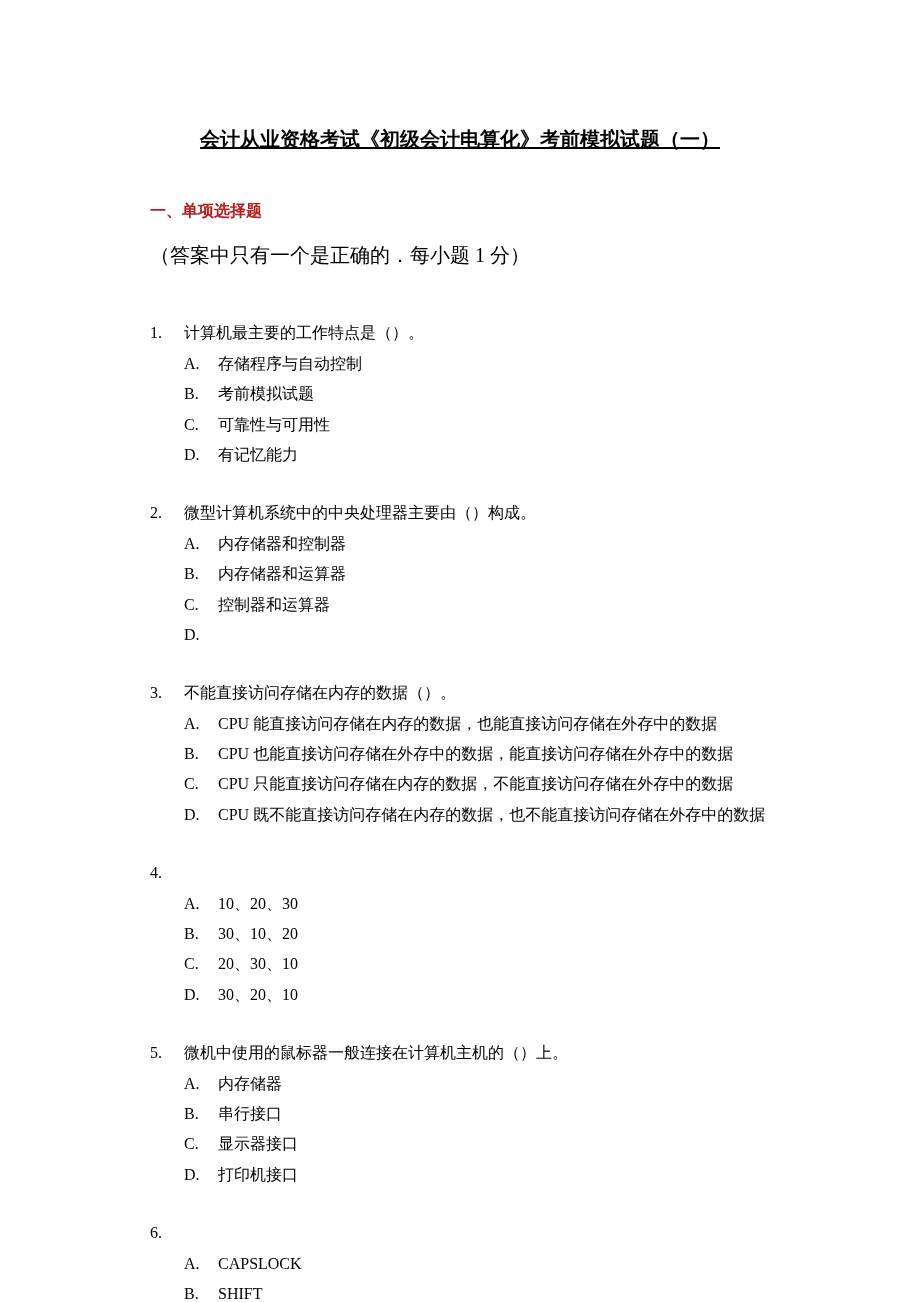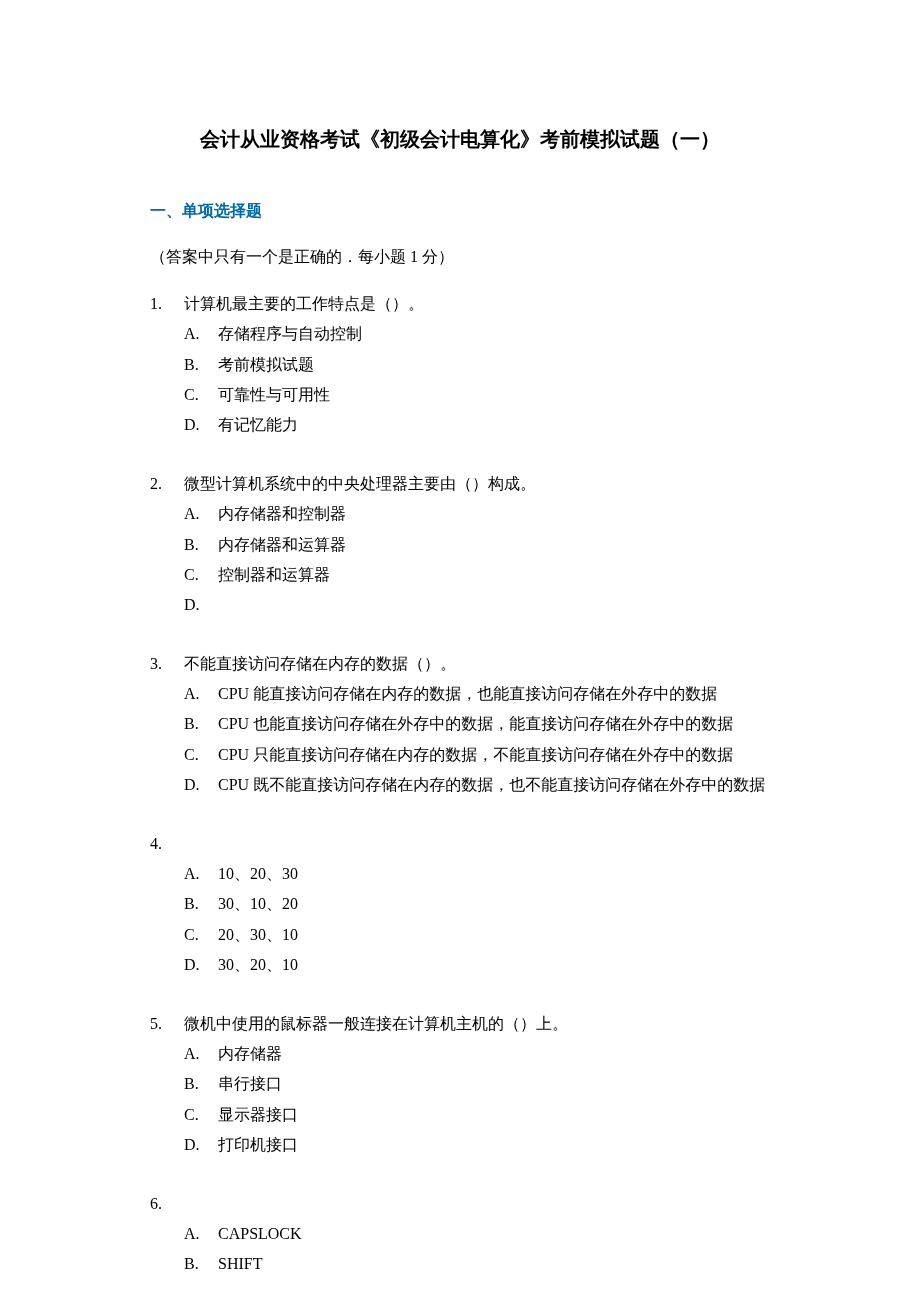--- a/index.html
+++ b/index.html
@@ -12,31 +12,32 @@
       width: 920px;
       min-height: 1302px;
       padding: 120px 150px 60px 150px;
     }
     .title {
       text-align: center;
       font-family: "SimHei", "黑体", sans-serif;
       font-size: 20px;
       font-weight: bold;
       margin-bottom: 38px;
+      text-decoration: underline;
     }
     .section-header {
-      color: #0369a1;
+      color: #b91c1c;
       font-family: "SimHei", "黑体", sans-serif;
       font-size: 16px;
       font-weight: bold;
-      margin-bottom: 16px;
+      margin-bottom: 10px;
     }
     .section-note {
-      font-size: 16px;
-      margin-bottom: 16px;
+      font-size: 20px;
+      margin-bottom: 44px;
     }
     .questions { }
     .question {
       margin-bottom: 28px;
     }
     .q-stem {
       display: flex;
       align-items: baseline;
     }
     .q-number {

